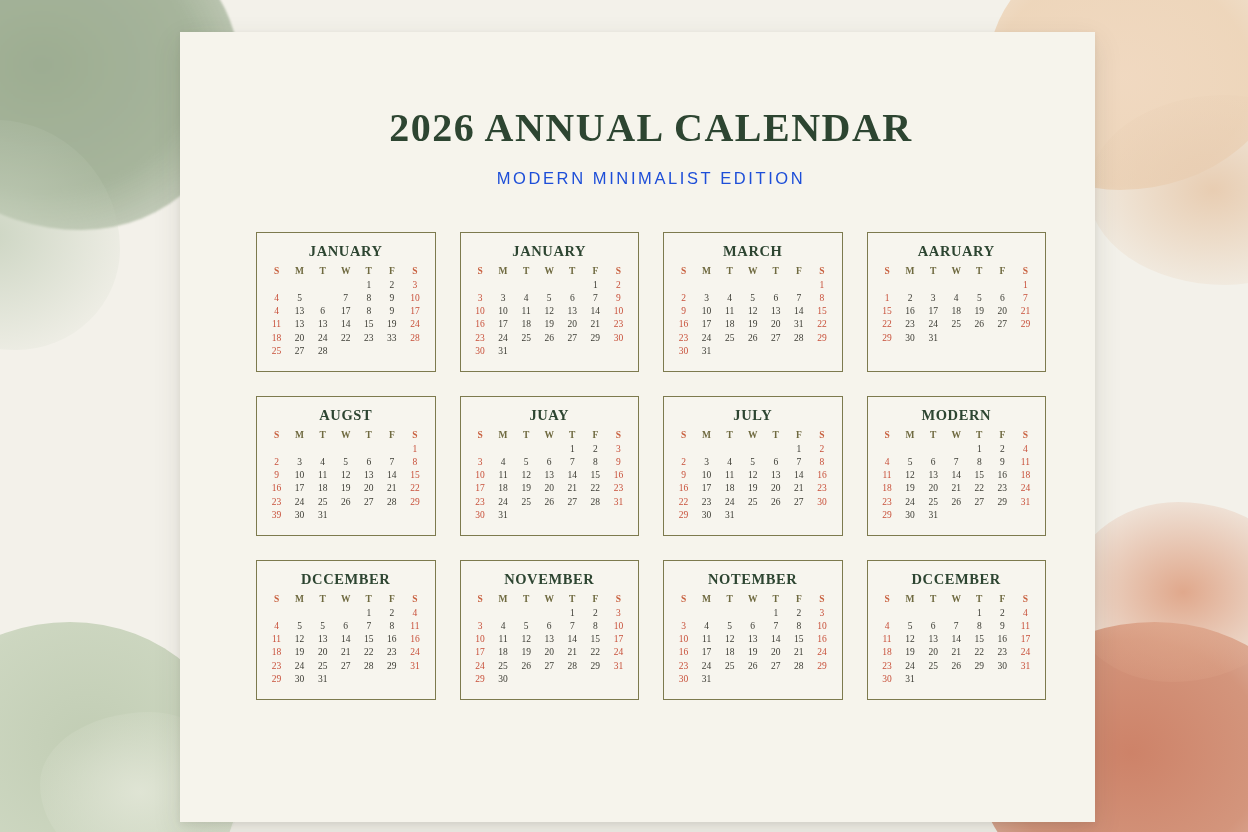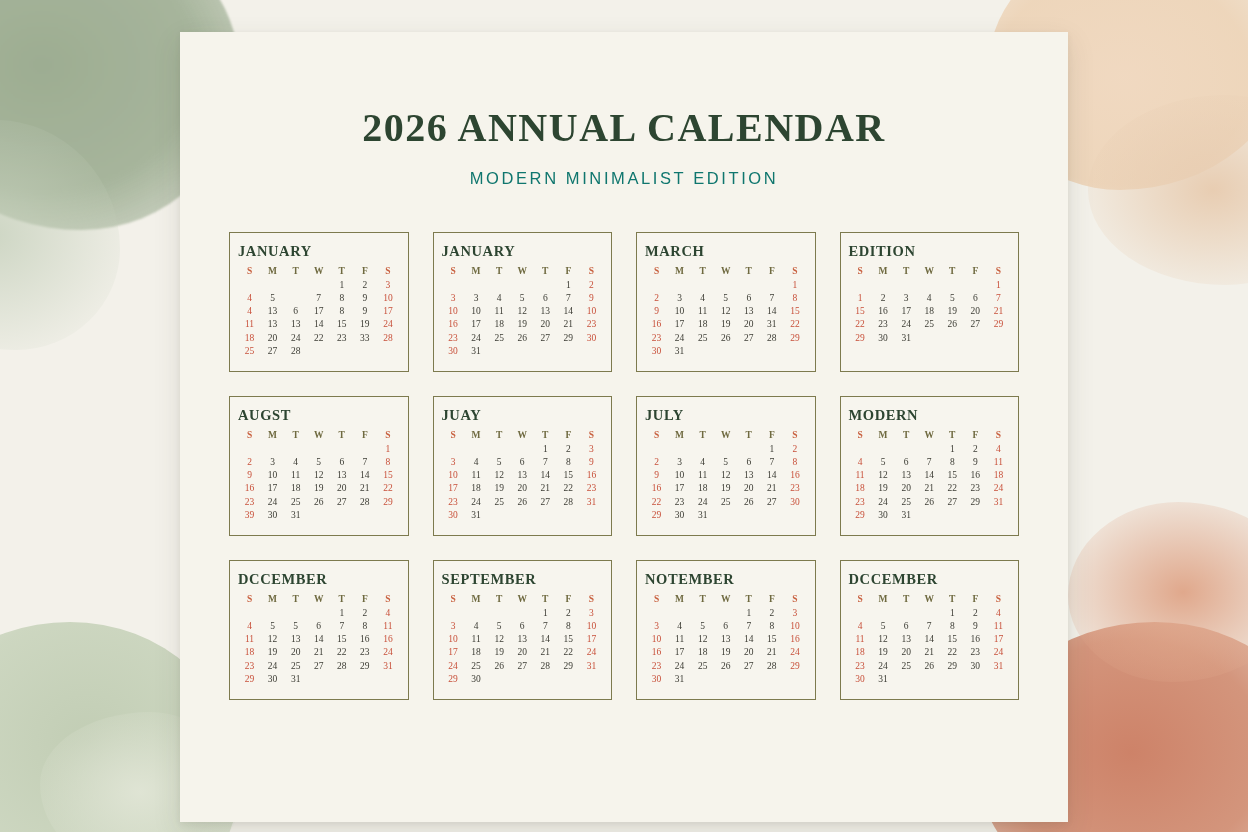--- a/index.html
+++ b/index.html
@@ -77,37 +77,38 @@
 
   
   .sheet {
     position: absolute;
     left: 180px;
     top: 32px;
     width: 888px;
     height: 790px;
     background: #f6f4ec;
     box-shadow: 0 10px 26px rgba(60,60,50,0.13), 0 2px 6px rgba(60,60,50,0.08);
+    padding-left: 27px;
   }
 
   .poster-title {
     text-align: center;
     font-family: "Liberation Serif", serif;
     font-weight: bold;
     font-size: 40px;
     letter-spacing: 1.5px;
     color: #2d4531;
     margin-top: 72px;
   }
   .poster-subtitle {
     text-align: center;
     font-family: "Liberation Sans", sans-serif;
     font-size: 16.5px;
     letter-spacing: 2.6px;
-    color: #0f766e;
+    color: #1d4ed8;
     margin-top: 18px;
   }
 
   
   .months {
     margin: 44px auto 0 auto;
     width: 790px;
     display: grid;
     grid-template-columns: repeat(4, 1fr);
     grid-auto-rows: auto;
@@ -115,21 +116,21 @@
     row-gap: 24px;
   }
   .month {
     border: 1px solid #7d7a4e;
     background: #f7f5ee;
     padding: 10px 8px 12px 8px;
     box-sizing: border-box;
     height: 140px;
   }
   .month-name {
-    text-align: left;
+    text-align: center;
     font-family: "Liberation Serif", serif;
     font-weight: bold;
     font-size: 14.5px;
     letter-spacing: .6px;
     color: #2d4531;
     margin-bottom: 6px;
   }
   table.cal {
     width: 100%;
     border-collapse: collapse;
@@ -382,21 +383,21 @@
               <td class="empty">&nbsp;</td>
               <td class="empty">&nbsp;</td>
               <td class="empty">&nbsp;</td>
               <td class="empty">&nbsp;</td>
               <td class="empty">&nbsp;</td>
             </tr>
           </tbody>
         </table>
       </div>
       <div class="month">
-        <div class="month-name">EDITION</div>
+        <div class="month-name">AARUARY</div>
         <table class="cal">
           <thead>
             <tr>
               <th class="wk-end">S</th>
               <th>M</th>
               <th>T</th>
               <th>W</th>
               <th>T</th>
               <th>F</th>
               <th class="wk-end">S</th>
@@ -805,21 +806,21 @@
               <td>31</td>
               <td class="empty">&nbsp;</td>
               <td class="empty">&nbsp;</td>
               <td class="empty">&nbsp;</td>
               <td class="empty">&nbsp;</td>
             </tr>
           </tbody>
         </table>
       </div>
       <div class="month">
-        <div class="month-name">SEPTEMBER</div>
+        <div class="month-name">NOVEMBER</div>
         <table class="cal">
           <thead>
             <tr>
               <th class="wk-end">S</th>
               <th>M</th>
               <th>T</th>
               <th>W</th>
               <th>T</th>
               <th>F</th>
               <th class="wk-end">S</th>

